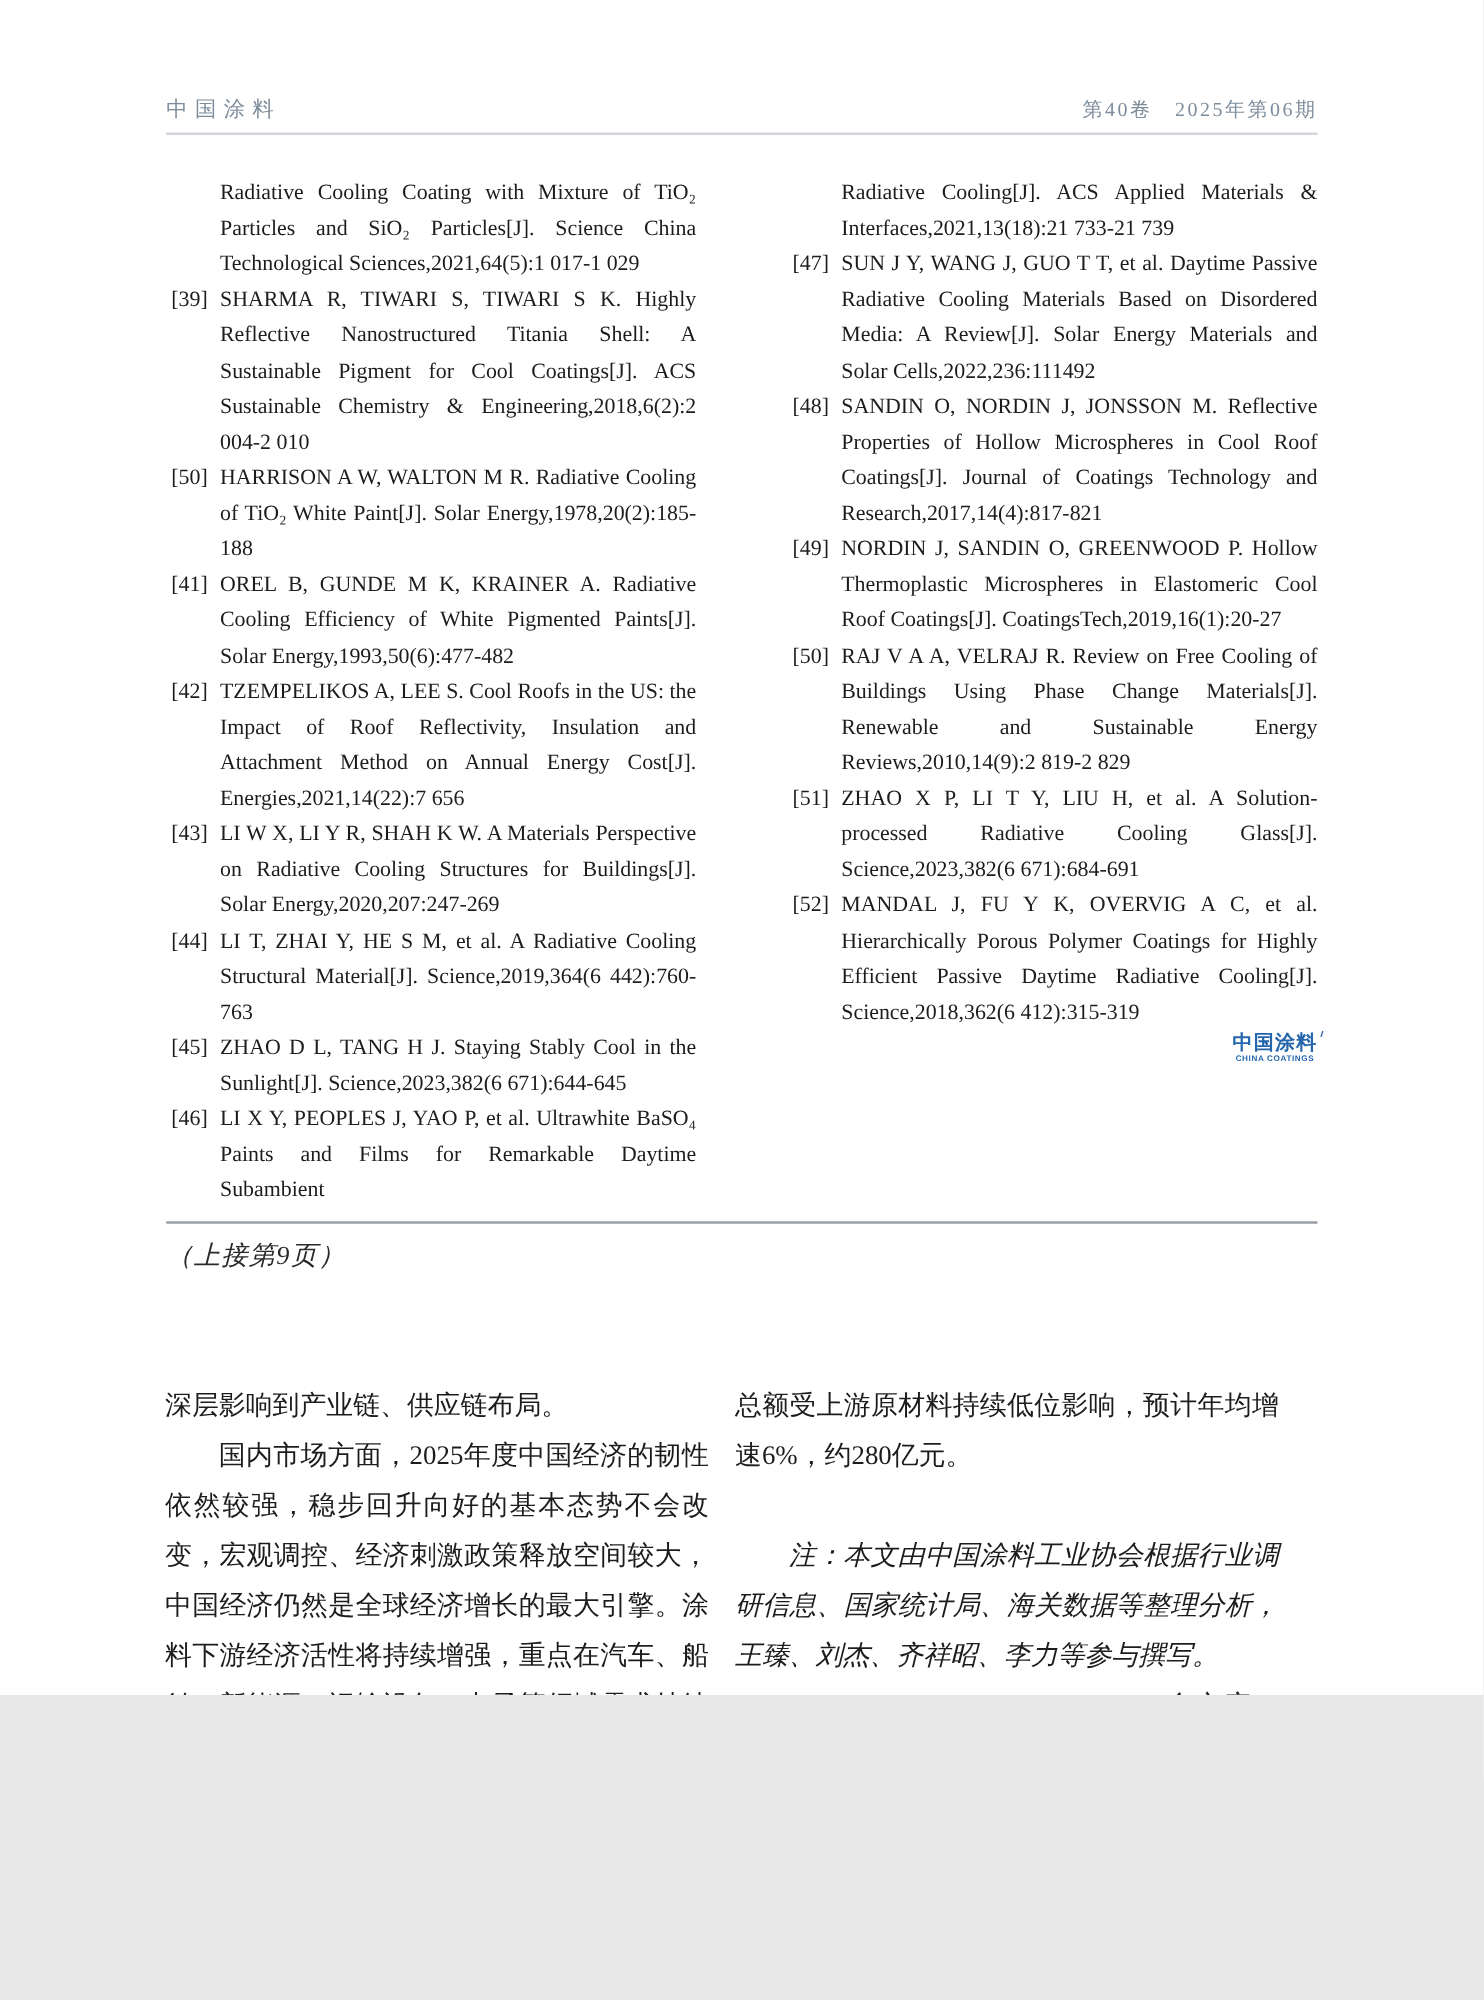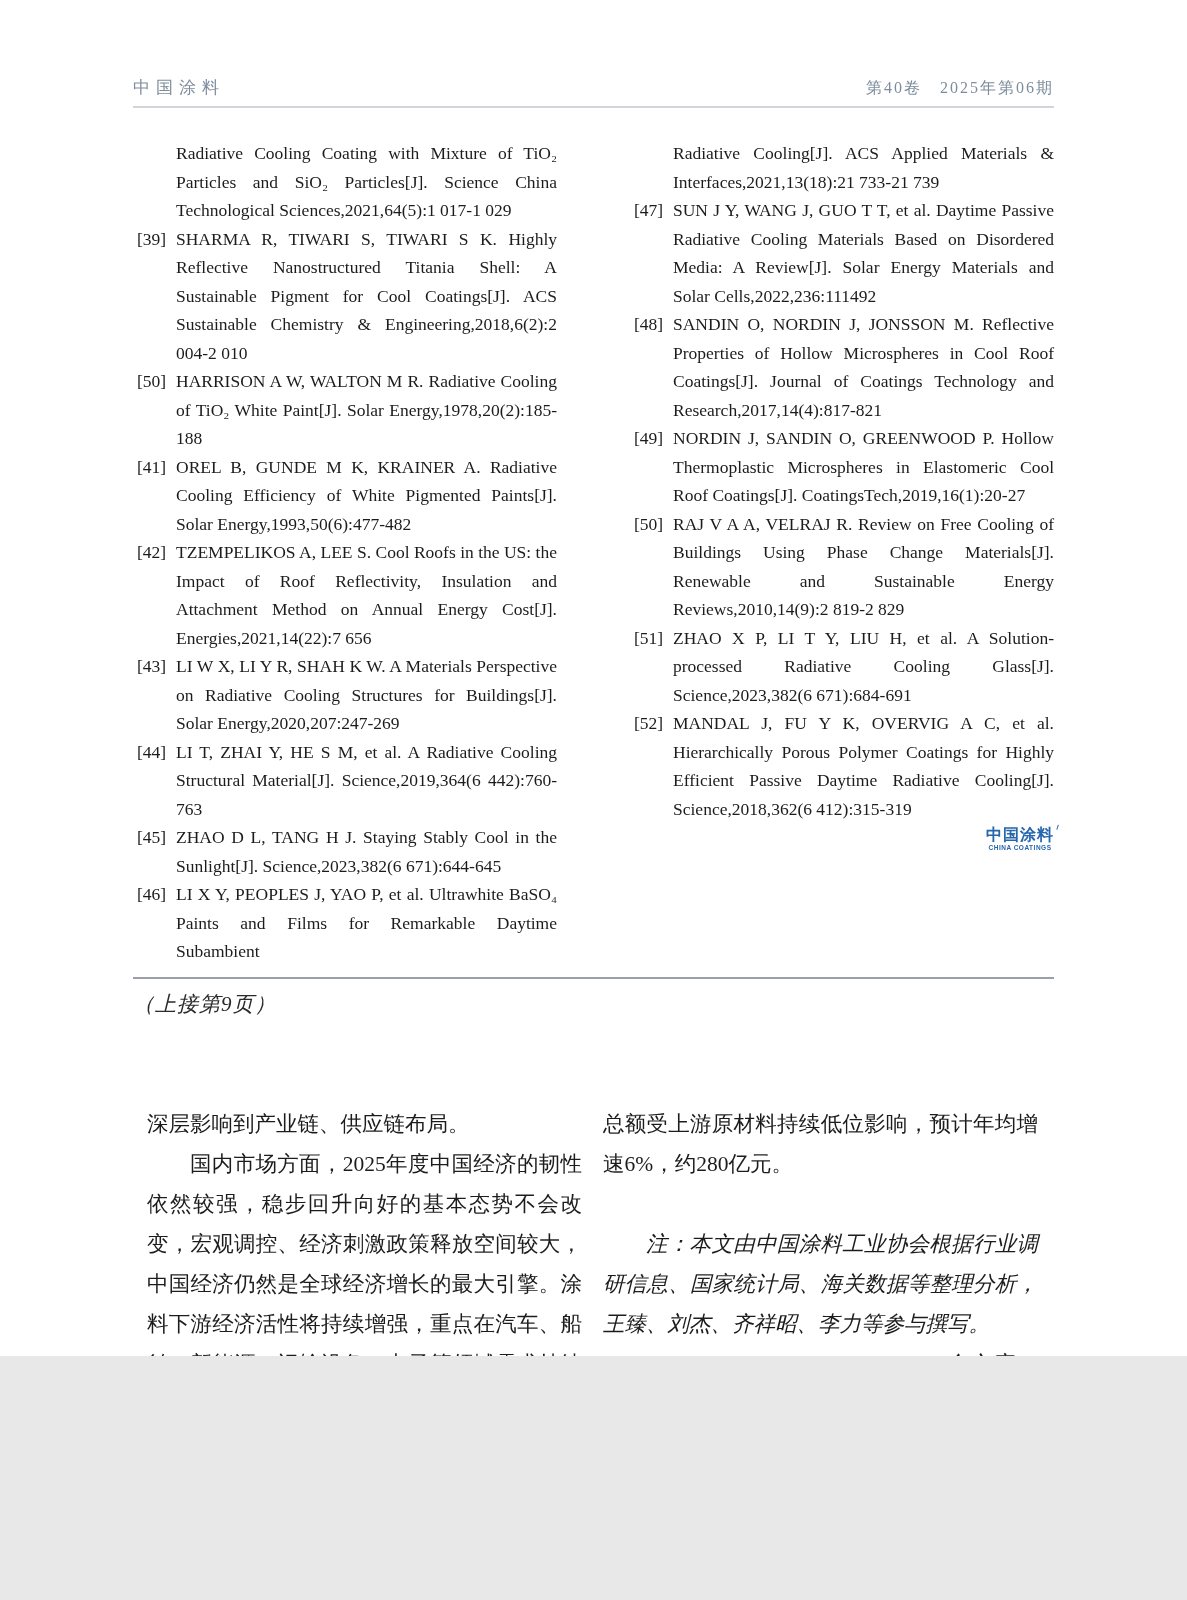--- a/index.html
+++ b/index.html
@@ -50,21 +50,21 @@
   .divider{
     position:absolute;left:133px;top:977px;width:921px;height:2px;
     background:#9aa0a5;
   }
   .cont-note{
     position:absolute;left:133px;top:990px;
     font-size:21px;font-style:italic;color:#2a2a2a;letter-spacing:1px;
   }
   
   .article{
-    position:absolute;left:147px;top:1104px;width:921px;
+    position:absolute;left:132px;top:1104px;width:921px;
     display:flex;gap:21px;
     font-size:21.5px;line-height:40px;
   }
   .art-col{width:435px;text-align:justify;}
   .indent{text-indent:2em;}
   .art-note{font-style:italic;text-indent:2em;margin-top:40px;}
   .art-end{font-style:italic;text-align:right;margin-top:0px;letter-spacing:2px;}
   .logo-wrap-art{text-align:right;margin-top:6px;}
   
   .footer{

